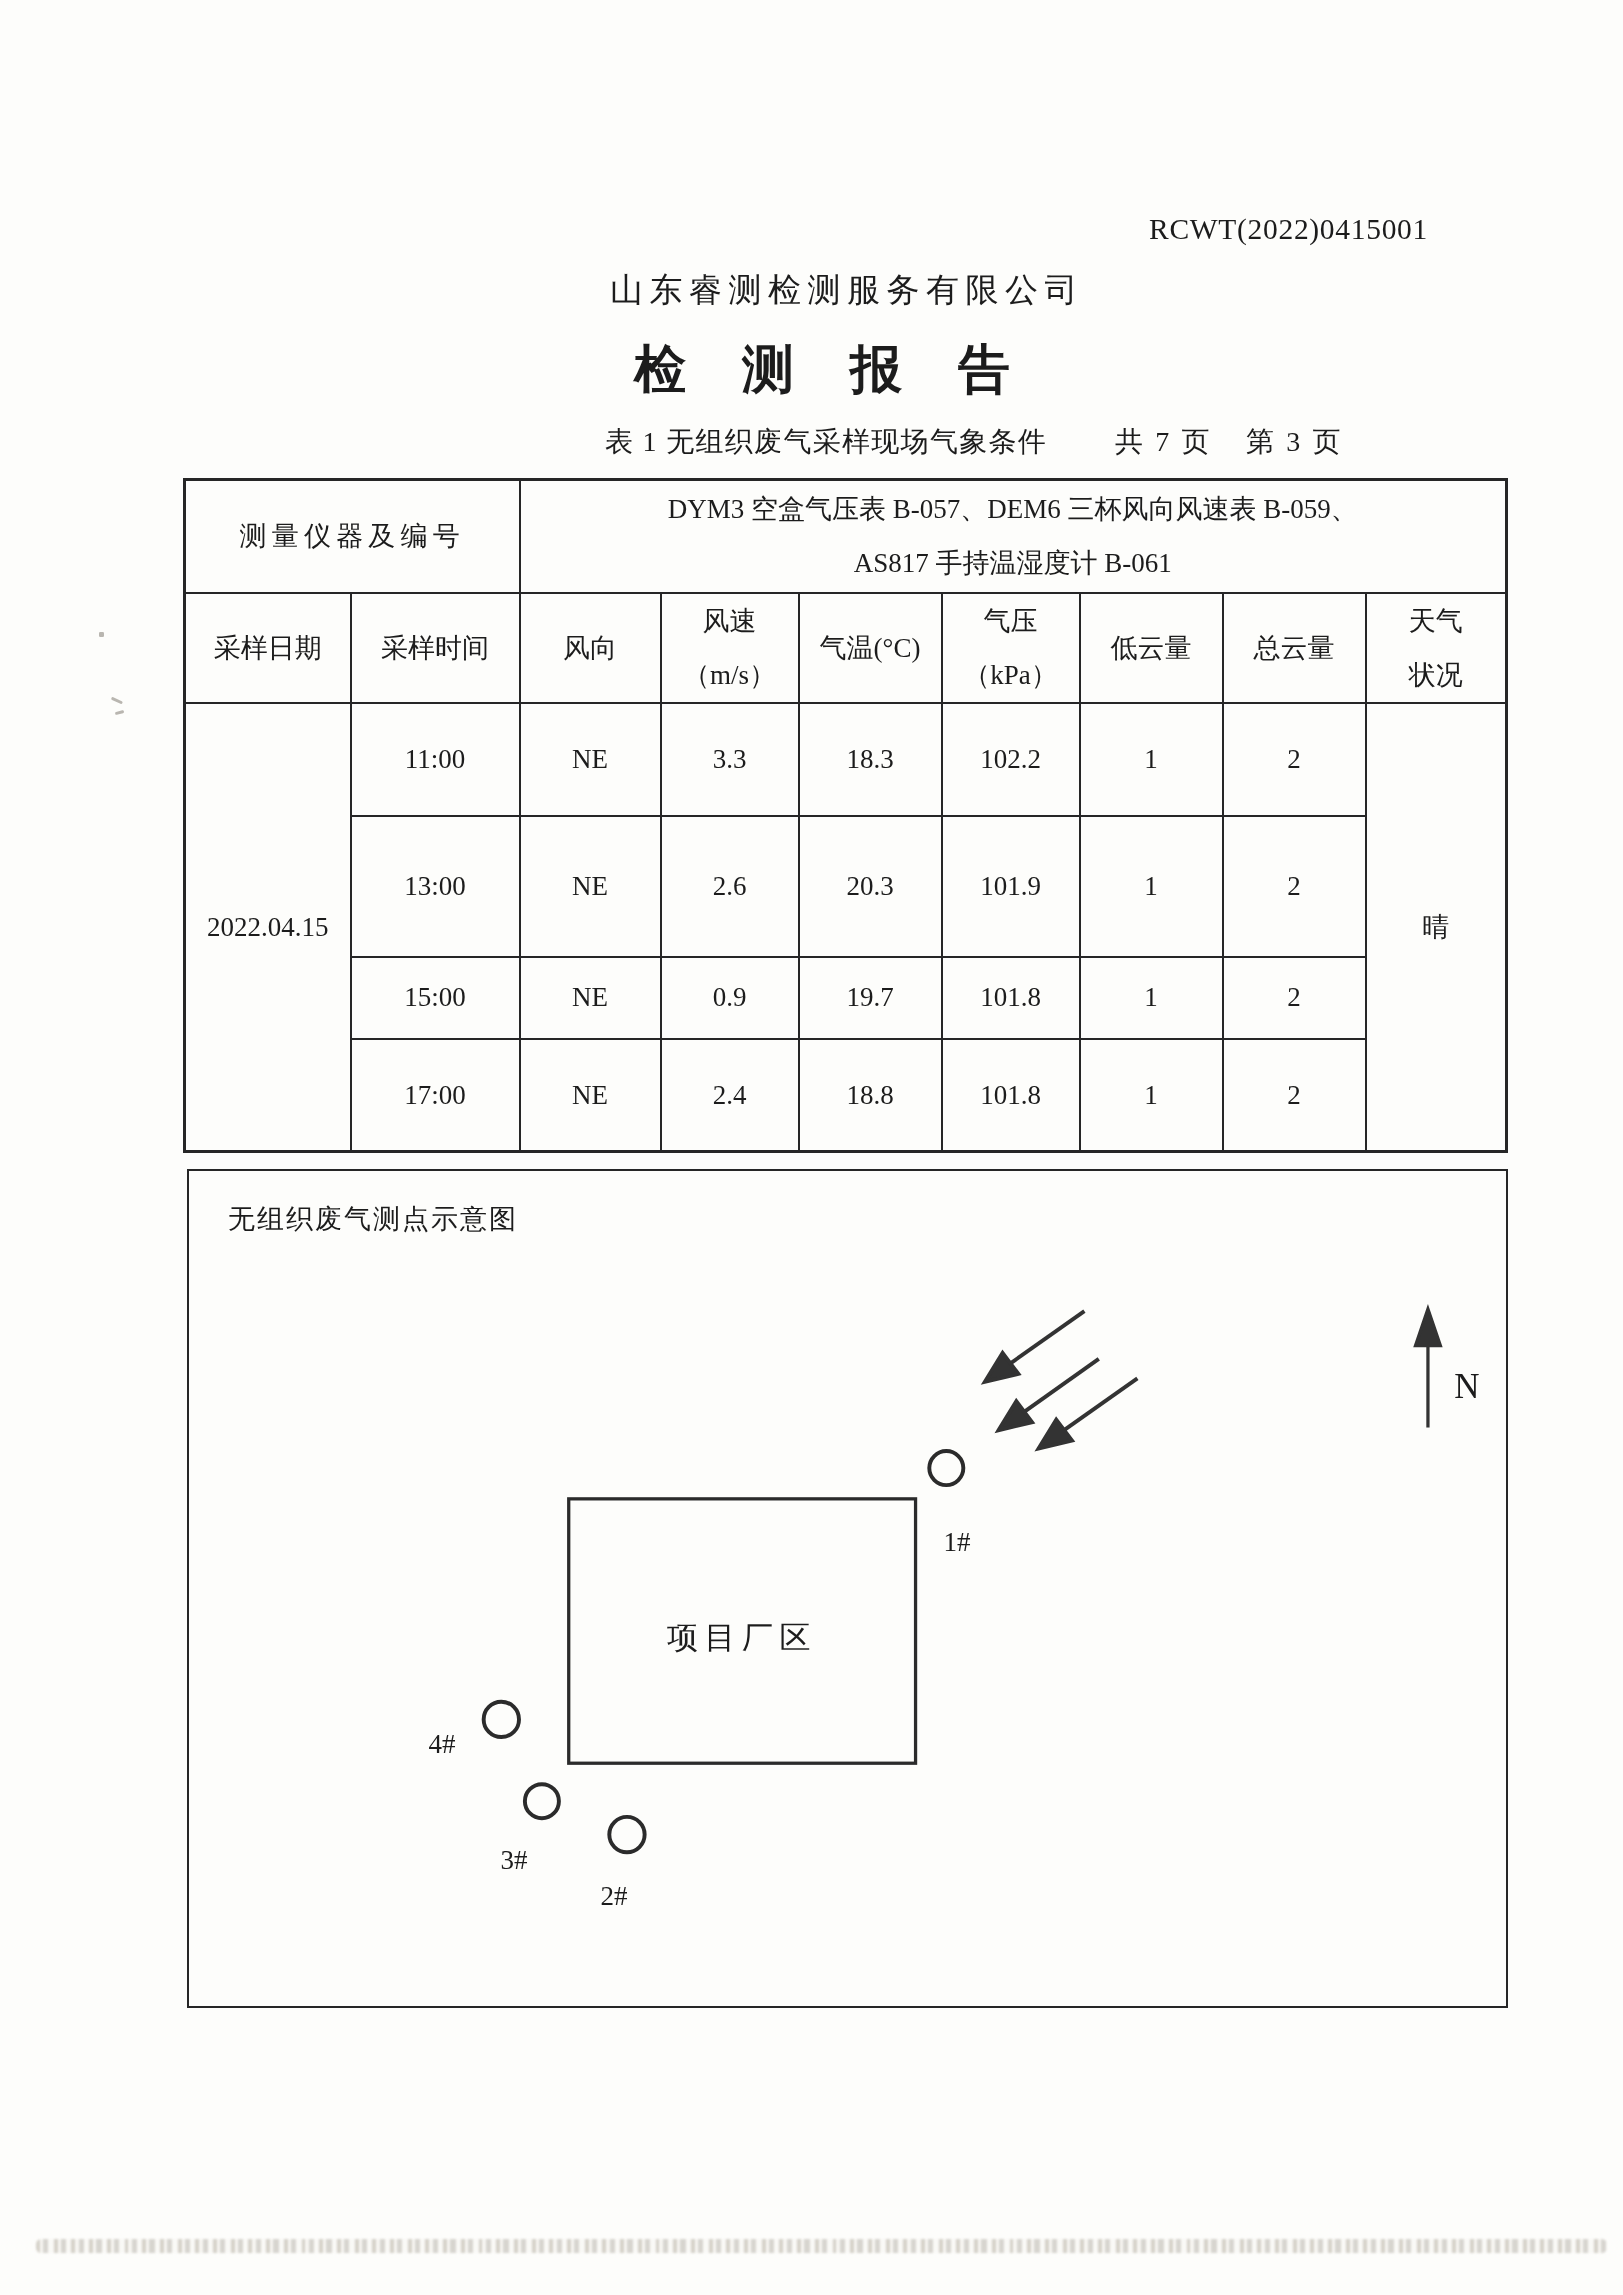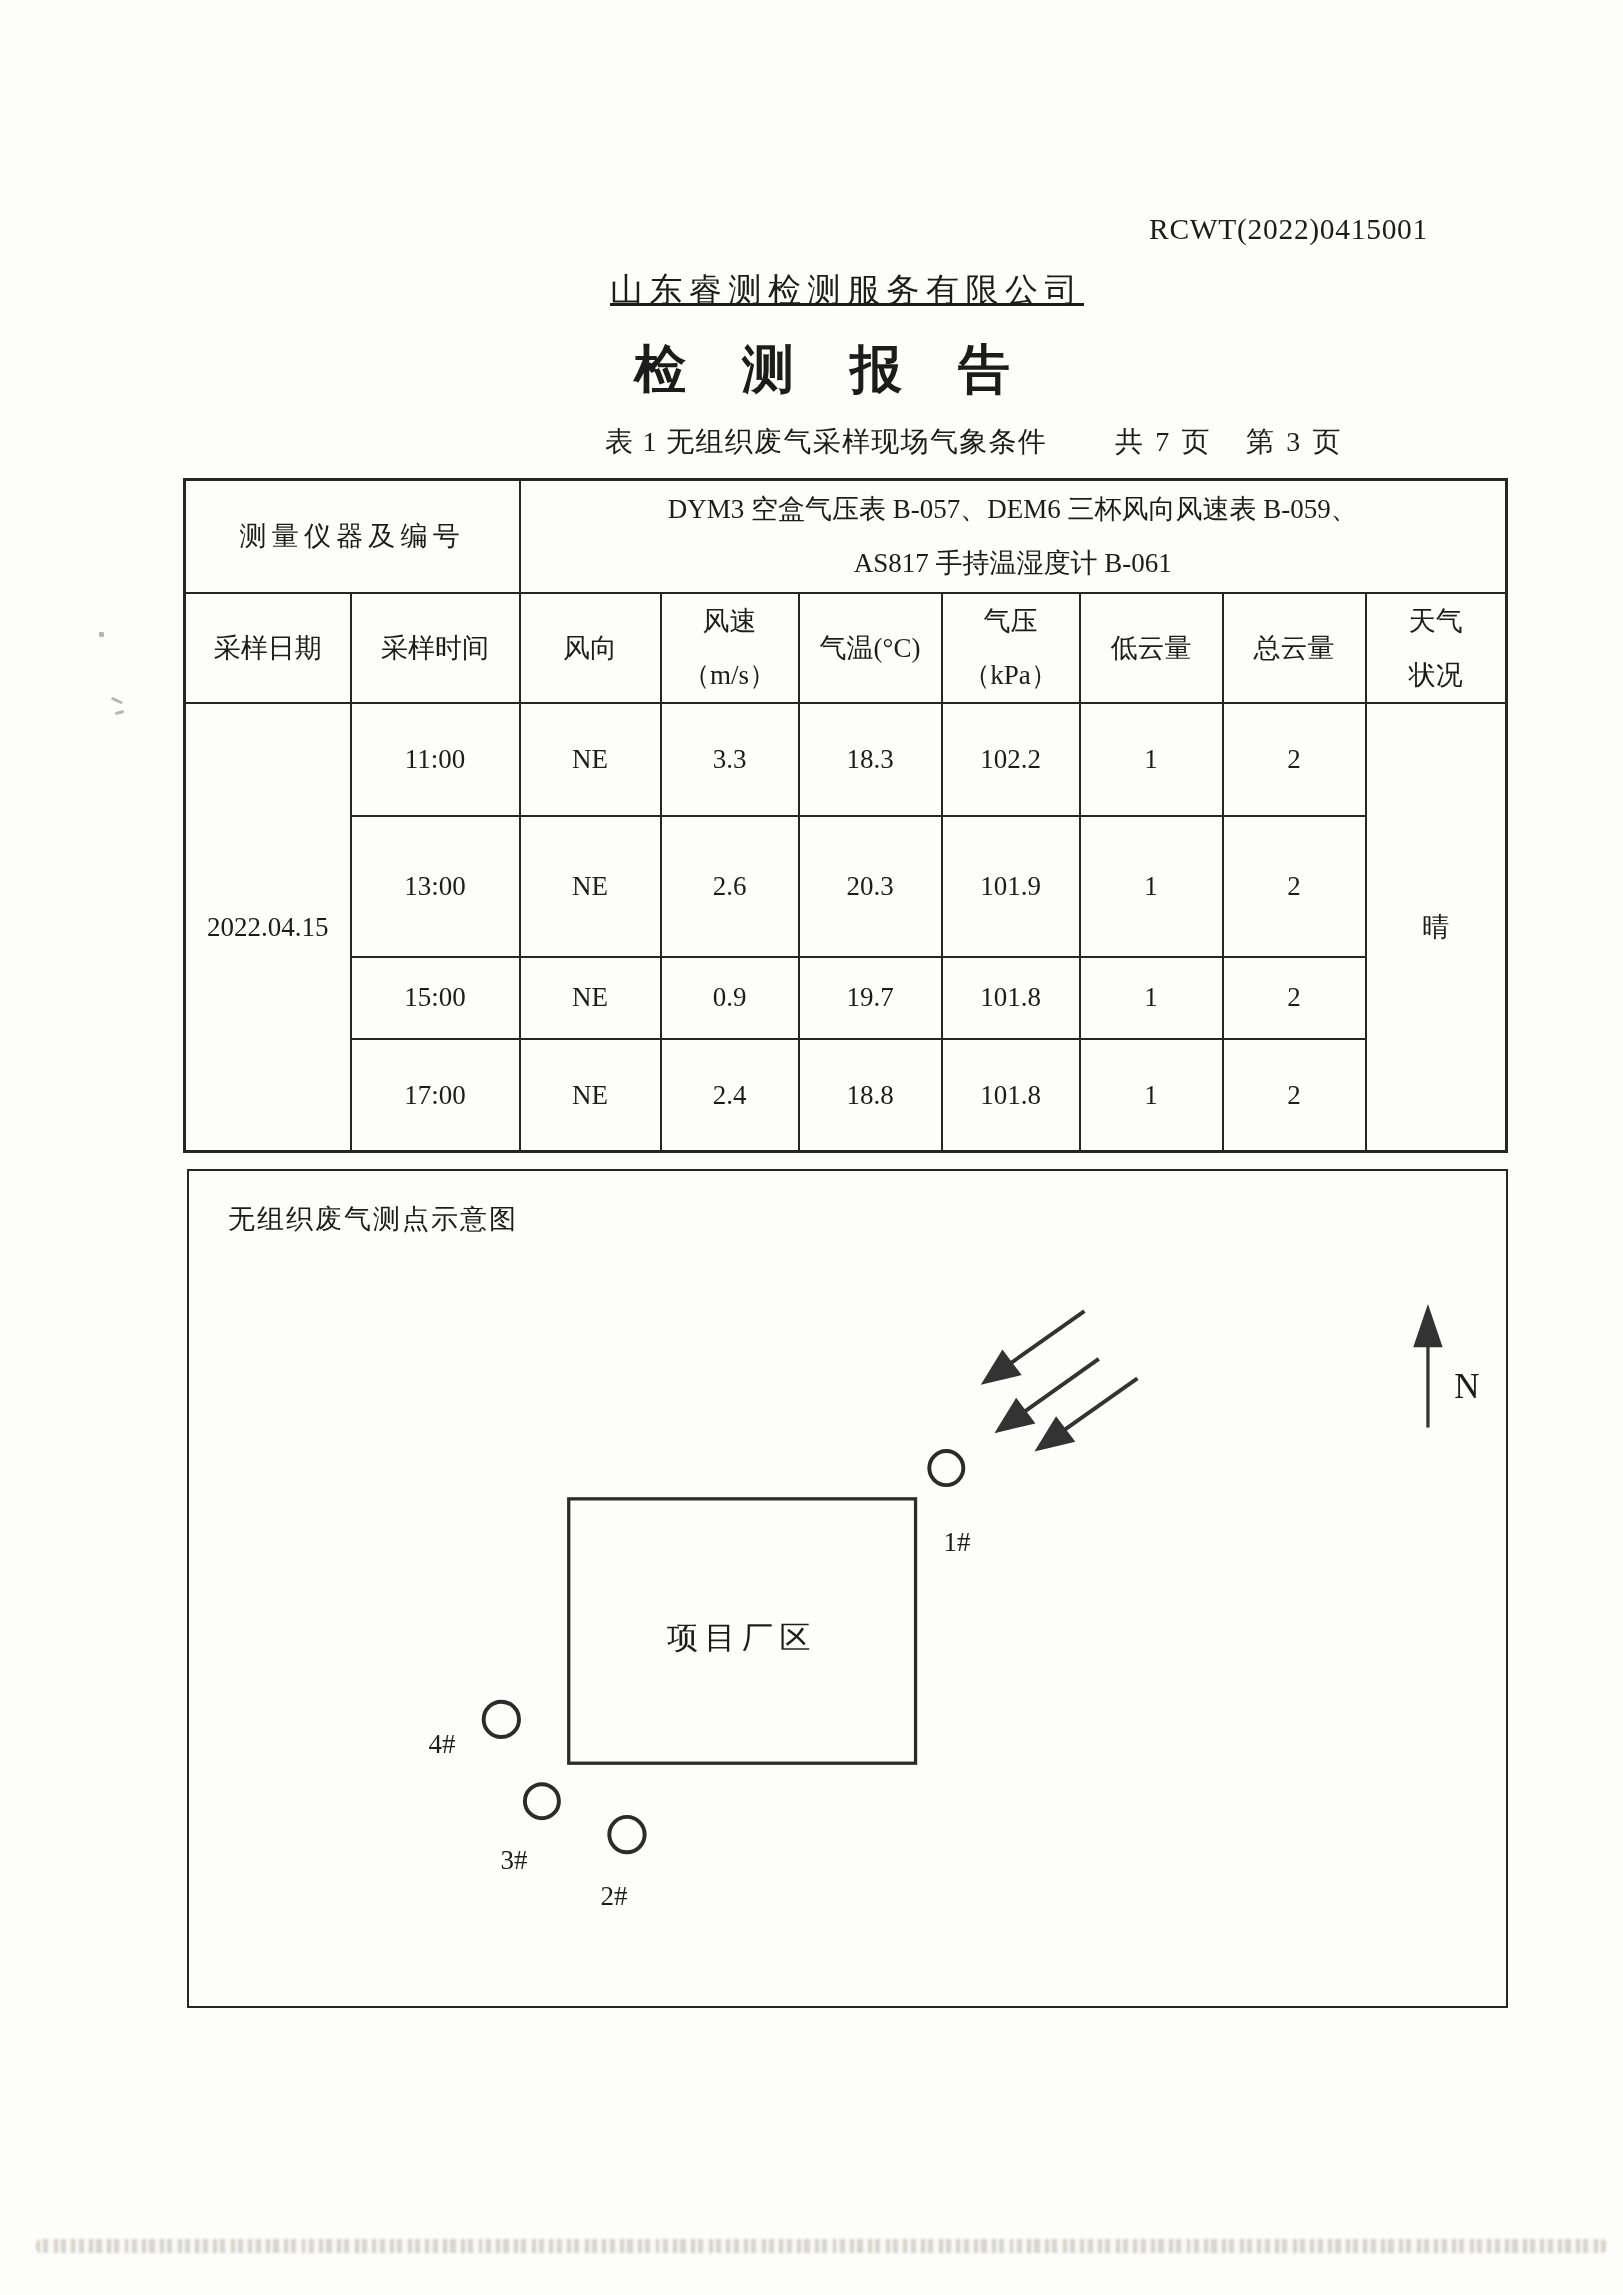--- a/index.html
+++ b/index.html
@@ -12,21 +12,21 @@
     color:#1c1c1c;
     overflow:hidden;
   }
   
   .report-no{
     position:absolute;left:1149px;top:213px;
     font-size:29.5px;letter-spacing:0.7px;white-space:nowrap;
   }
   .company{
     position:absolute;left:610px;top:268px;
-    font-size:33px;letter-spacing:6.5px;white-space:nowrap;text-decoration:underline;
+    font-size:33px;letter-spacing:6.5px;white-space:nowrap;
   }
   .doc-title{
     position:absolute;left:634px;top:335px;
     font-size:52px;font-weight:bold;letter-spacing:56px;white-space:nowrap;
   }
   .caption-row{
     position:absolute;left:605px;top:423px;
     display:flex;align-items:flex-start;
     font-size:28px;white-space:nowrap;
   }

